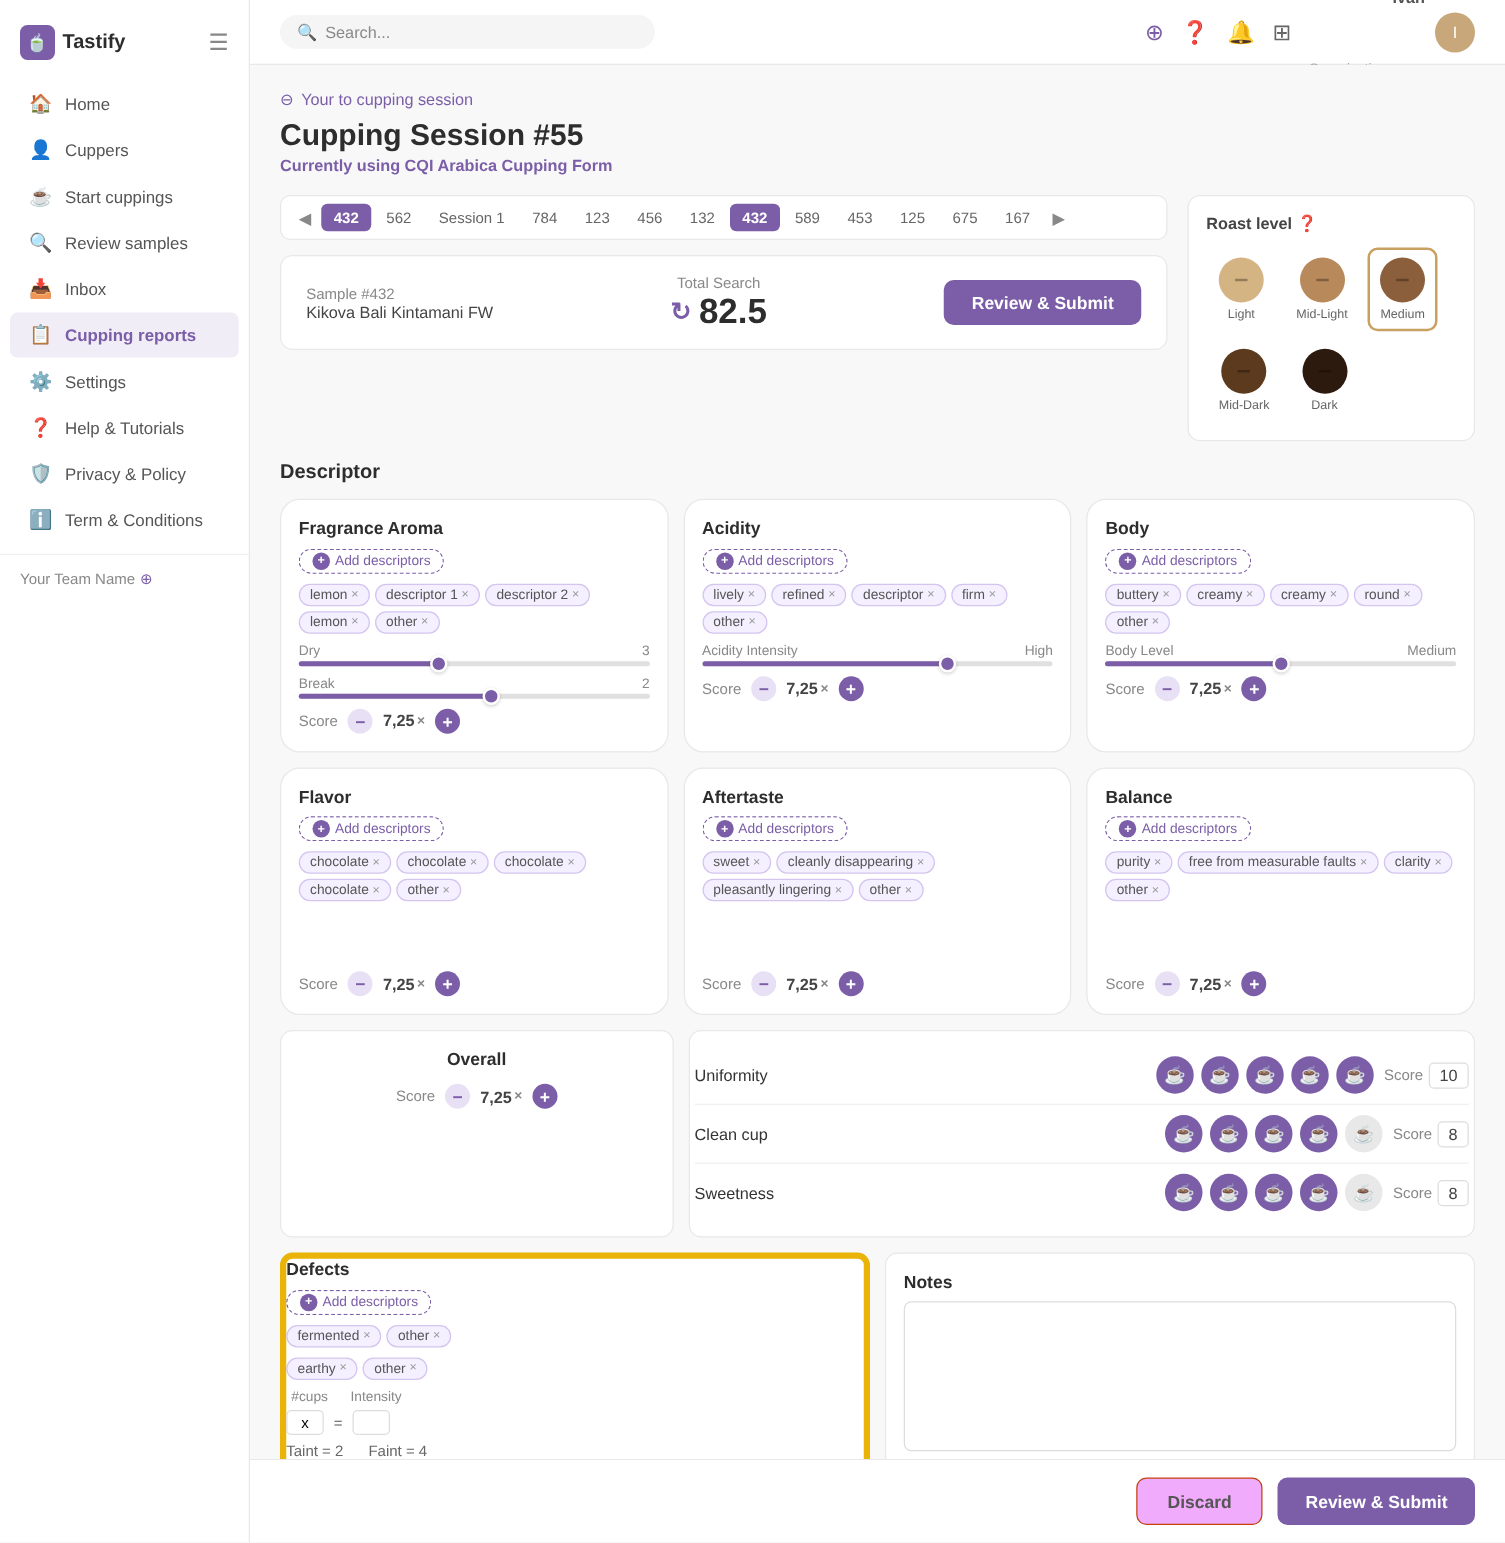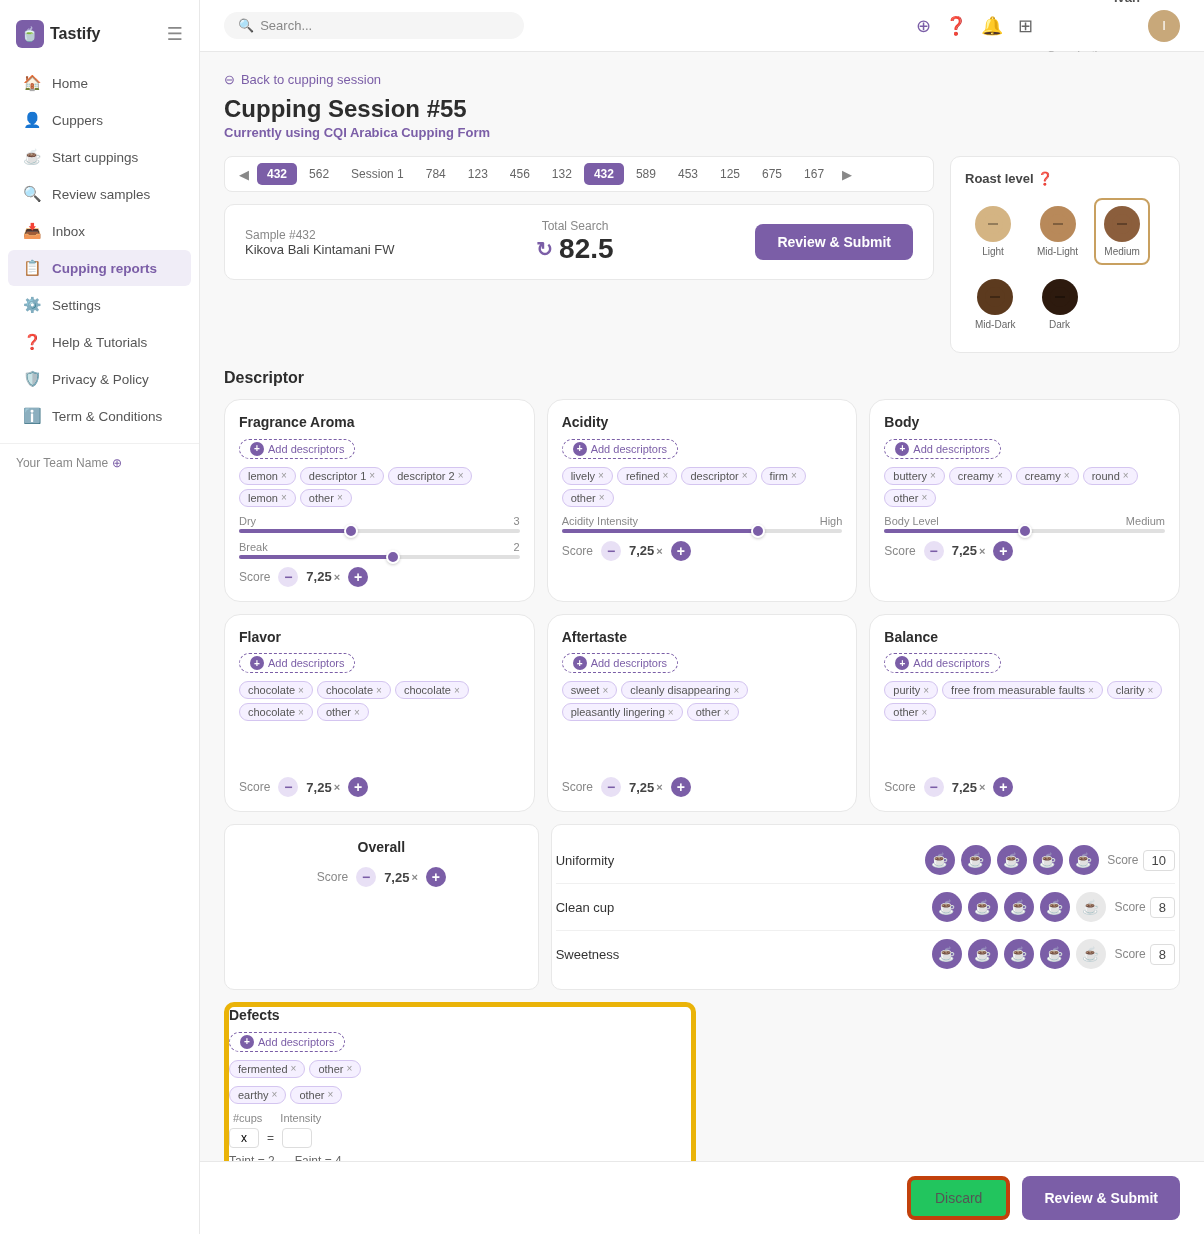--- a/index.html
+++ b/index.html
@@ -103,21 +103,21 @@
     .defects-title { font-size: 14px; font-weight: 700; color: #2d2d2d; margin-bottom: 8px; }
     .defects-labels { display: flex; gap: 18px; font-size: 11px; color: #888; margin: 8px 0 4px; padding-left: 4px; }
     .defects-row { display: flex; align-items: center; gap: 8px; font-size: 12px; color: #555; margin: 4px 0; }
     .defects-input { width: 30px; border: 1px solid #ddd; border-radius: 4px; text-align: center; font-size: 12px; padding: 2px; }
     .notes-card { background: #fff; border: 1px solid #e8e8e8; border-radius: 10px; padding: 14px; }
     .notes-title { font-size: 14px; font-weight: 700; color: #2d2d2d; margin-bottom: 8px; }
     .notes-textarea { width: 100%; height: 120px; border: 1px solid #ddd; border-radius: 6px; padding: 8px; font-size: 12px; color: #555; resize: none; outline: none; }
 
     
     .footer { background: #fff; border-top: 1px solid #e8e8e8; padding: 14px 24px; display: flex; justify-content: flex-end; gap: 12px; flex-shrink: 0; }
-    .discard-btn { background: #22c55e; color: #555; border: 4px solid #c2410c; border-radius: 8px; padding: 10px 24px; font-size: 14px; font-weight: 400; cursor: pointer; }
+    .discard-btn { background: #f0abfc; color: #555; border: 1px solid #c2410c; border-radius: 8px; padding: 10px 24px; font-size: 14px; font-weight: 700; cursor: pointer; }
     .submit-btn { background: #7b5ea7; color: #fff; border: none; border-radius: 8px; padding: 10px 22px; font-size: 14px; font-weight: 600; cursor: pointer; }
 
     .descriptor-grid-full { display: grid; grid-template-columns: 1fr 1fr 1fr; gap: 12px; }
     .ucs-panel { background: #fff; border: 1px solid #e8e8e8; border-radius: 10px; padding: 12px 4px; }
   </style>
 </head>
 <body>
 
 <div class="sidebar">
   <div class="sidebar-logo">
@@ -196,21 +196,21 @@
         </div>
         <div class="user-avatar">I</div>
       </div>
     </div>
   </div>
 
   <div class="content">
 
     <div class="back-link">
       <span>⊖</span>
-      <span>Back to cupping session</span>
+      <span>Your to cupping session</span>
     </div>
 
     <div class="page-title">Cupping Session #55</div>
     <div class="page-subtitle">
       <span>Currently using </span><span style="color:#7b5ea7;font-weight:600;">CQI Arabica Cupping Form</span>
     </div>
 
     <div style="display:flex;gap:16px;align-items:flex-start;">
       <div style="flex:1;">
 
@@ -584,20 +584,24 @@
           <input class="defects-input" value="x" style="">
           <span>=</span>
           <input class="defects-input" value="" style="">
         </div>
         <div style="display:flex;gap:20px;margin-top:6px;font-size:12px;color:#666;">
           <span>Taint = 2</span>
           <span>Faint = 4</span>
         </div>
       </div>
 
+      <div class="notes-card">
+        <div class="notes-title">Notes</div>
+        <textarea class="notes-textarea" placeholder="" style=""></textarea>
+      </div>
     </div>
 
   </div>
 
   <div class="footer">
     <button class="discard-btn">Discard</button>
     <button class="submit-btn">Review &amp; Submit</button>
   </div>
 </div>
 

